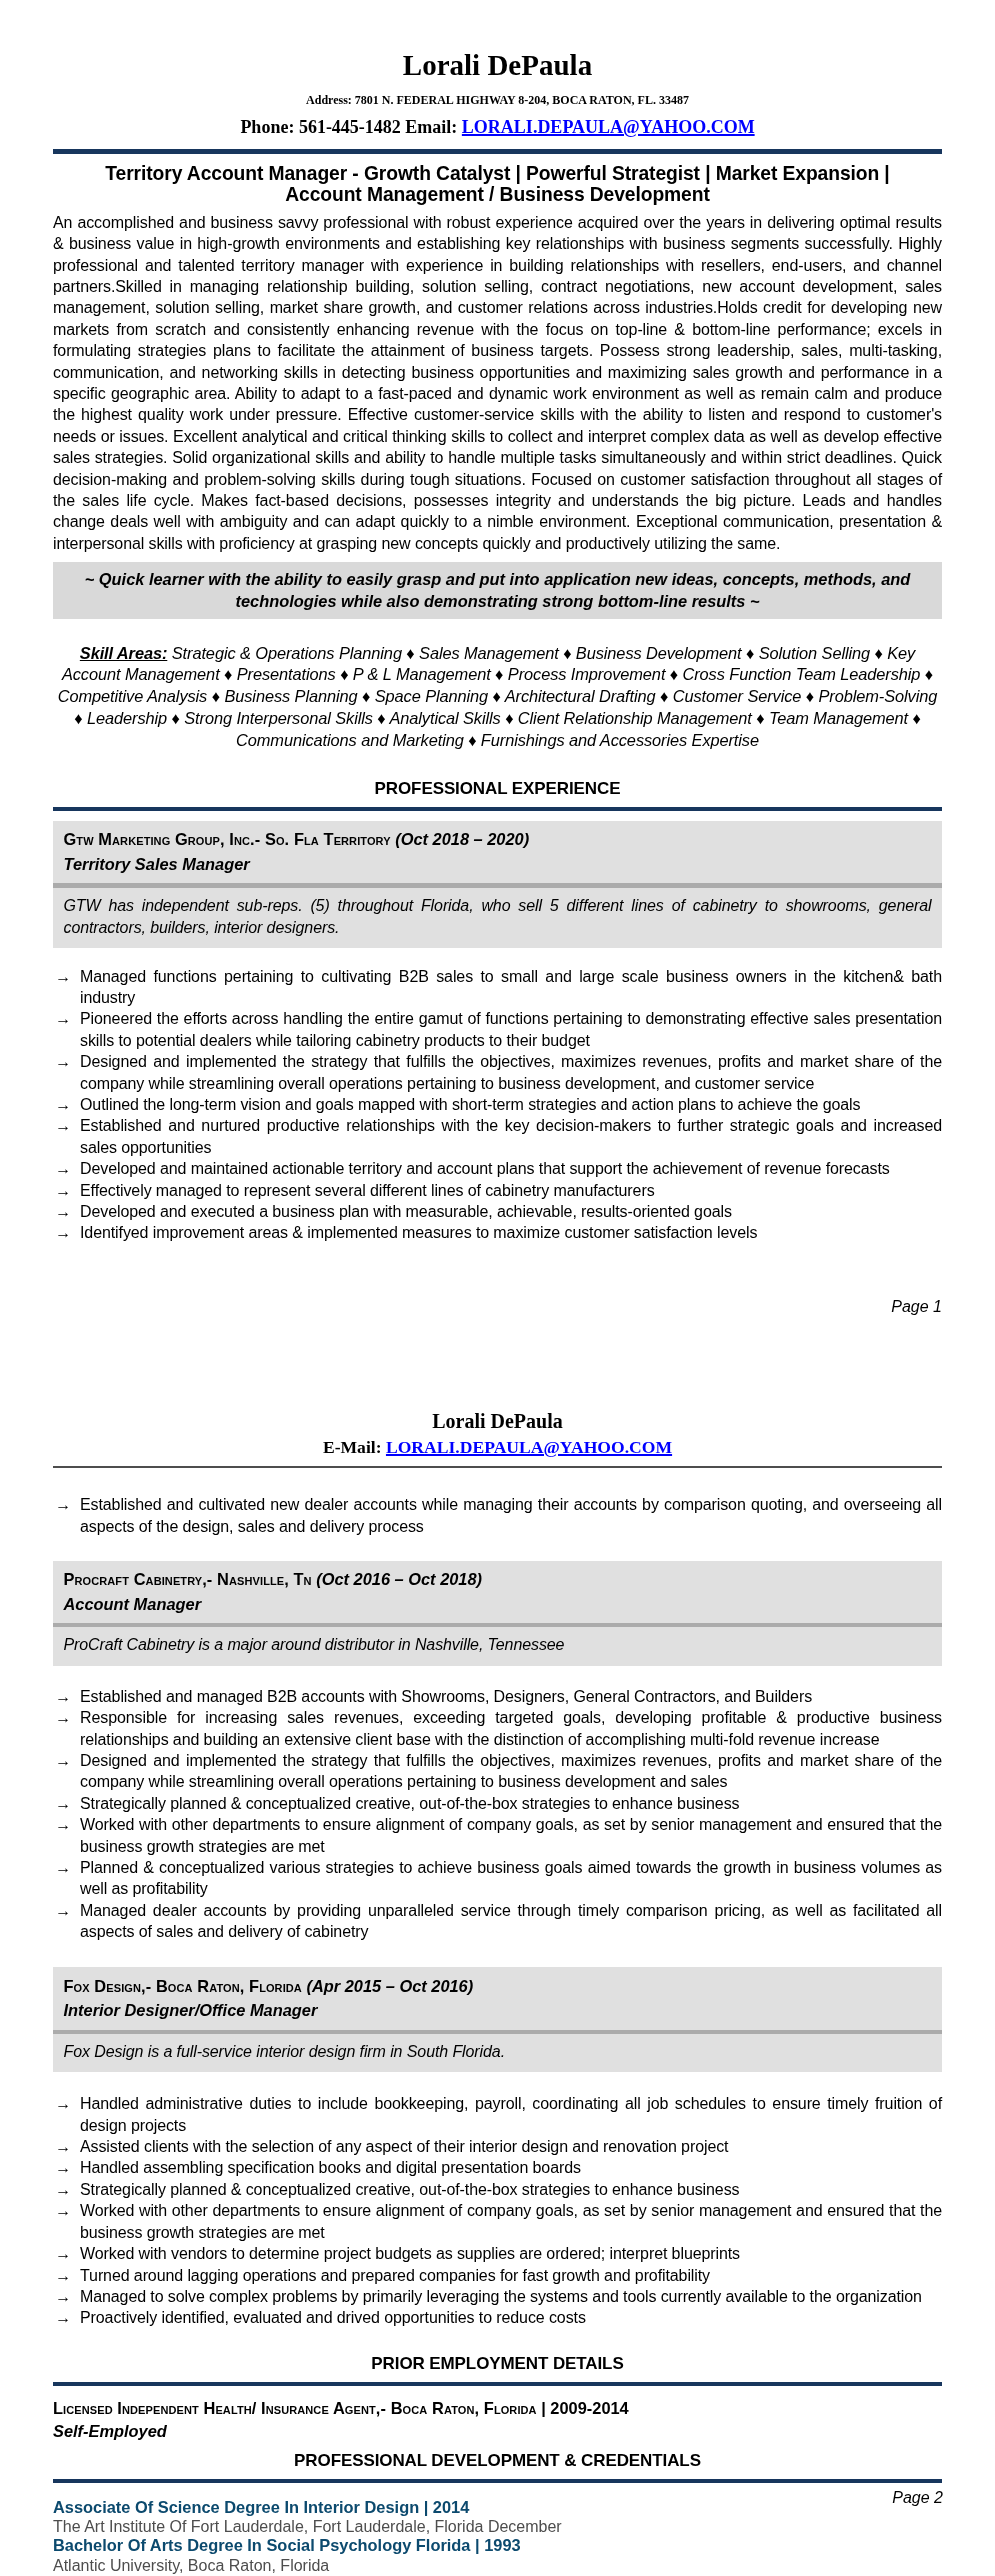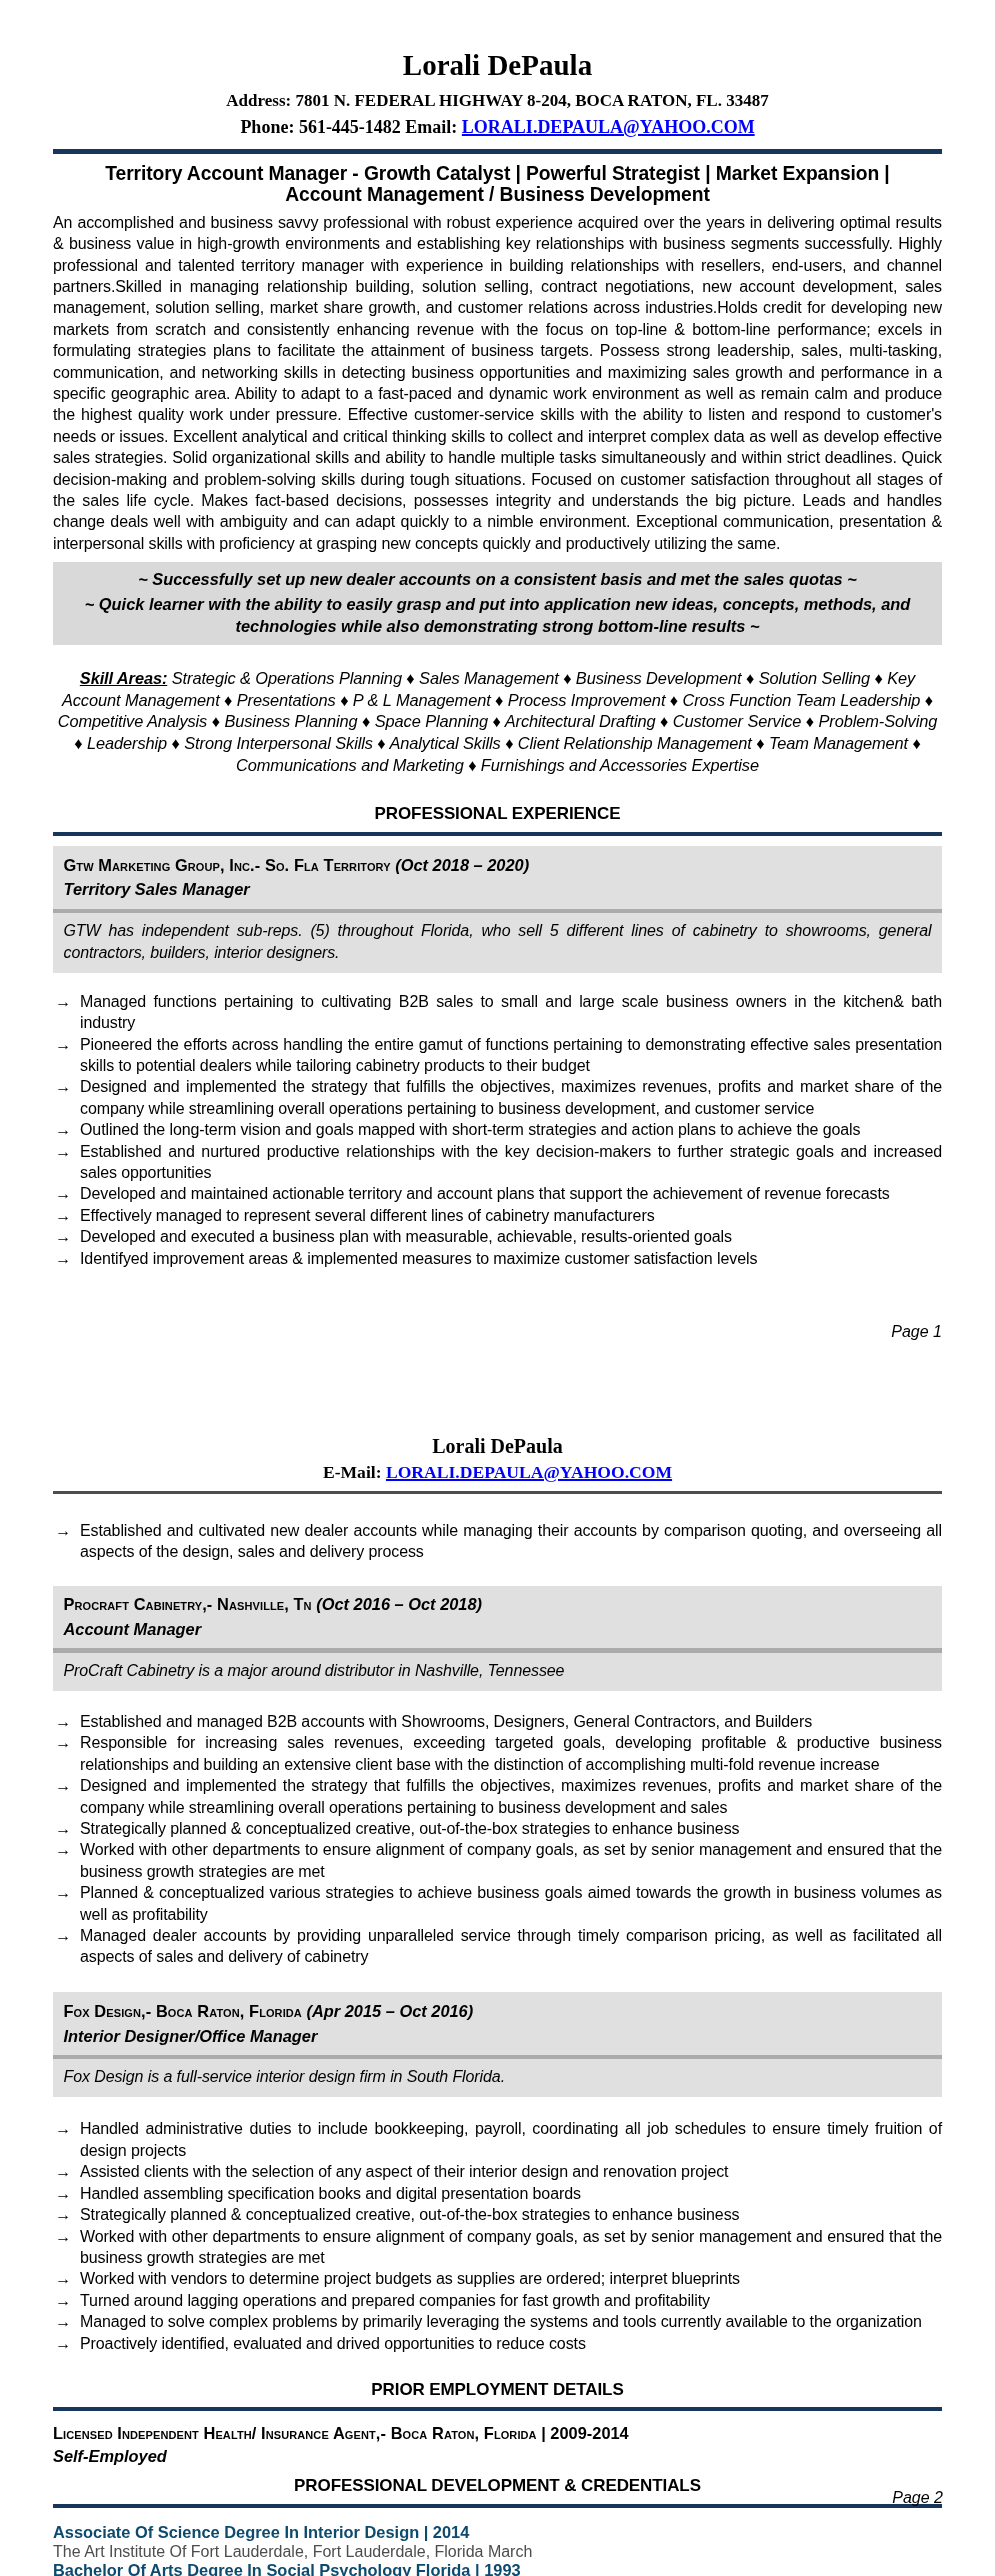--- a/index.html
+++ b/index.html
@@ -11,21 +11,21 @@
     background:#ffffff;
     box-sizing:border-box;
     padding:16px 53px;
     overflow:hidden;
     font-family:"Liberation Sans", sans-serif;
     color:#000;
   }
   
   .p1-header{text-align:center;margin-top:32px;font-family:"Liberation Serif", serif;font-weight:bold;}
   .p1-name{font-size:29px;line-height:34px;}
-  .p1-address{font-size:17px;line-height:23.4px;margin-top:7px;}
+  .p1-address{font-size:12px;line-height:23.4px;margin-top:7px;}
   .p1-phone{font-size:18px;line-height:23.4px;margin-top:3.5px;}
   a.email-link{color:#0000FF;text-decoration:underline;text-decoration-thickness:1.8px;font-weight:bold;}
   .rule-navy-thick{height:5.3px;background:#17365D;margin-top:9.4px;}
   .rule-navy{height:4.1px;background:#17365D;margin-top:7.6px;}
   .rule-dark{height:2.3px;background:#4D4D4D;margin-top:7px;}
   
   .headline{
     text-align:center;font-weight:bold;font-size:19.3px;line-height:21px;
     margin:8.8px auto 0;width:96%;letter-spacing:-0.1px;
   }
@@ -90,21 +90,20 @@
     <div class="p1-phone"><span>Phone: 561-445-1482 Email: </span><a class="email-link" href="#">LORALI.DEPAULA@YAHOO.COM</a></div>
   </div>
 
   <div class="rule-navy-thick"></div>
 
   <div class="headline">Territory Account Manager - Growth Catalyst | Powerful Strategist | Market Expansion | Account Management / Business Development</div>
 
   <div class="summary">An accomplished and business savvy professional with robust experience acquired over the years in delivering optimal results &amp; business value in high-growth environments and establishing key relationships with business segments successfully. Highly professional and talented territory manager with experience in building relationships with resellers, end-users, and channel partners.Skilled in managing relationship building, solution selling, contract negotiations, new account development, sales management, solution selling, market share growth, and customer relations across industries.Holds credit for developing new markets from scratch and consistently enhancing revenue with the focus on top-line &amp; bottom-line performance; excels in formulating strategies plans to facilitate the attainment of business targets. Possess strong leadership, sales, multi-tasking, communication, and networking skills in detecting business opportunities and maximizing sales growth and performance in a specific geographic area. Ability to adapt to a fast-paced and dynamic work environment as well as remain calm and produce the highest quality work under pressure. Effective customer-service skills with the ability to listen and respond to customer's needs or issues. Excellent analytical and critical thinking skills to collect and interpret complex data as well as develop effective sales strategies. Solid organizational skills and ability to handle multiple tasks simultaneously and within strict deadlines. Quick decision-making and problem-solving skills during tough situations. Focused on customer satisfaction throughout all stages of the sales life cycle. Makes fact-based decisions, possesses integrity and understands the big picture. Leads and handles change deals well with ambiguity and can adapt quickly to a nimble environment. Exceptional communication, presentation &amp; interpersonal skills with proficiency at grasping new concepts quickly and productively utilizing the same.</div>
 
   <div class="quote-block">
-    <p class="quote">~ Successfully set up new dealer accounts on a consistent basis and met the sales quotas ~</p>
     <p class="quote">~ Quick learner with the ability to easily grasp and put into application new ideas, concepts, methods, and technologies while also demonstrating strong bottom-line results ~</p>
   </div>
 
   <div class="skills"><span class="label">Skill Areas:</span><span> Strategic &amp; Operations Planning ♦ Sales Management ♦ Business Development ♦ Solution Selling ♦ Key Account Management ♦ Presentations ♦ P &amp; L Management ♦ Process Improvement ♦ Cross Function Team Leadership ♦ Competitive Analysis ♦ Business Planning ♦ Space Planning ♦ Architectural Drafting ♦ Customer Service ♦ Problem-Solving ♦ Leadership ♦ Strong Interpersonal Skills ♦ Analytical Skills ♦ Client Relationship Management ♦ Team Management ♦ Communications and Marketing ♦ Furnishings and Accessories Expertise</span></div>
 
   <div class="section-heading">PROFESSIONAL EXPERIENCE</div>
   <div class="rule-navy"></div>
 
   <div class="job-block">
     <div class="job-head">
@@ -183,21 +182,21 @@
   <div class="rule-navy"></div>
 
   <div class="prior-company"><span class="company">Licensed Independent Health/ Insurance Agent,- Boca Raton, Florida</span><span> | 2009-2014</span></div>
   <div class="prior-role">Self-Employed</div>
 
   <div class="section-heading cred-heading">PROFESSIONAL DEVELOPMENT &amp; CREDENTIALS</div>
   <div class="rule-navy"></div>
 
   <div class="cred">
     <div class="degree">Associate Of Science Degree In Interior Design | 2014</div>
-    <div class="school">The Art Institute Of Fort Lauderdale, Fort Lauderdale, Florida March</div>
+    <div class="school">The Art Institute Of Fort Lauderdale, Fort Lauderdale, Florida December</div>
     <div class="degree">Bachelor Of Arts Degree In Social Psychology Florida | 1993</div>
     <div class="school">Atlantic University, Boca Raton, Florida</div>
   </div>
 
   <div class="page-footer footer2">Page 2</div>
 
 </div>
 
 
 </body></html>

